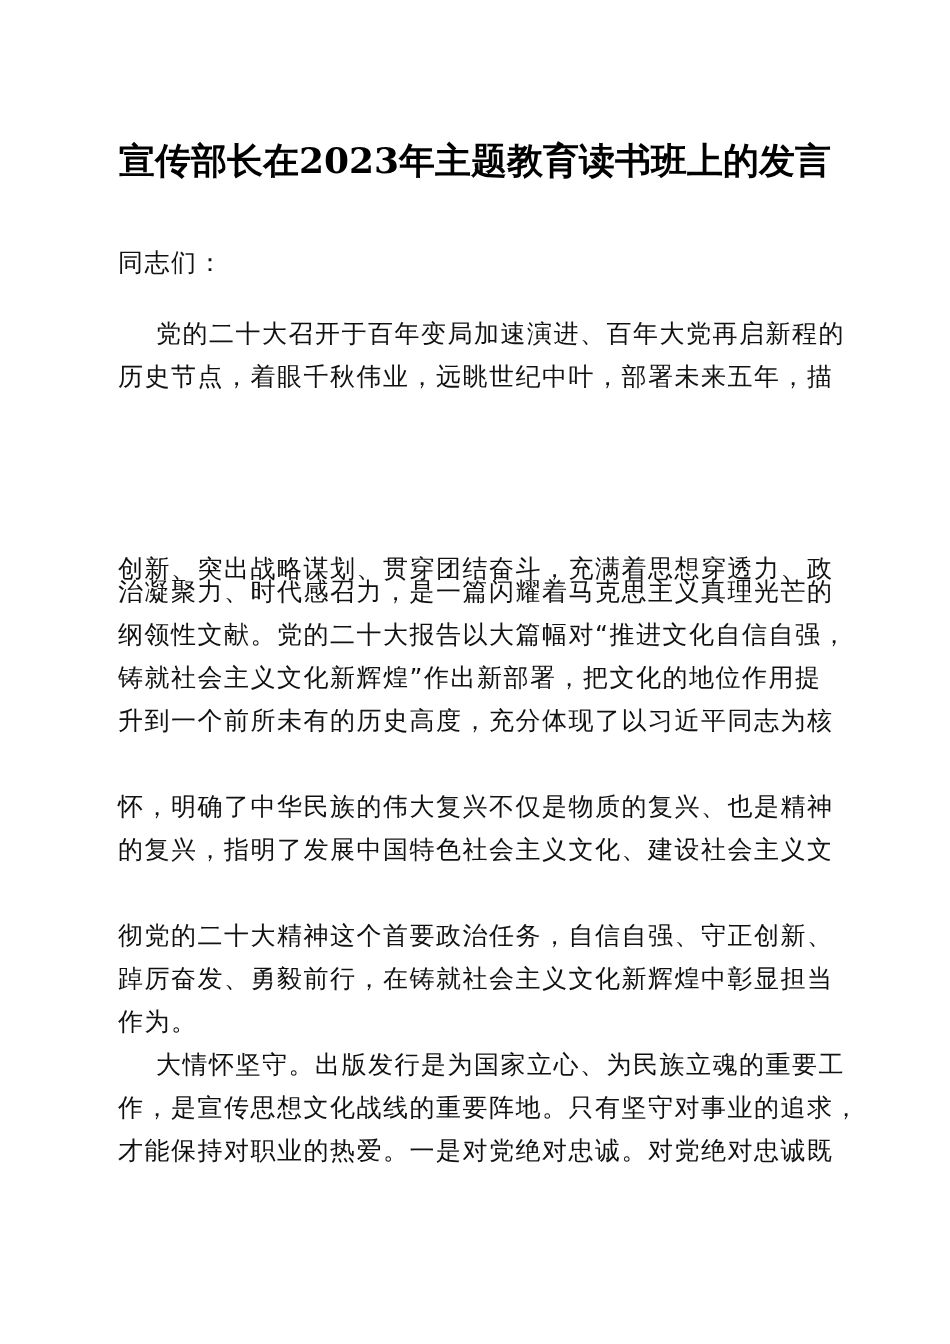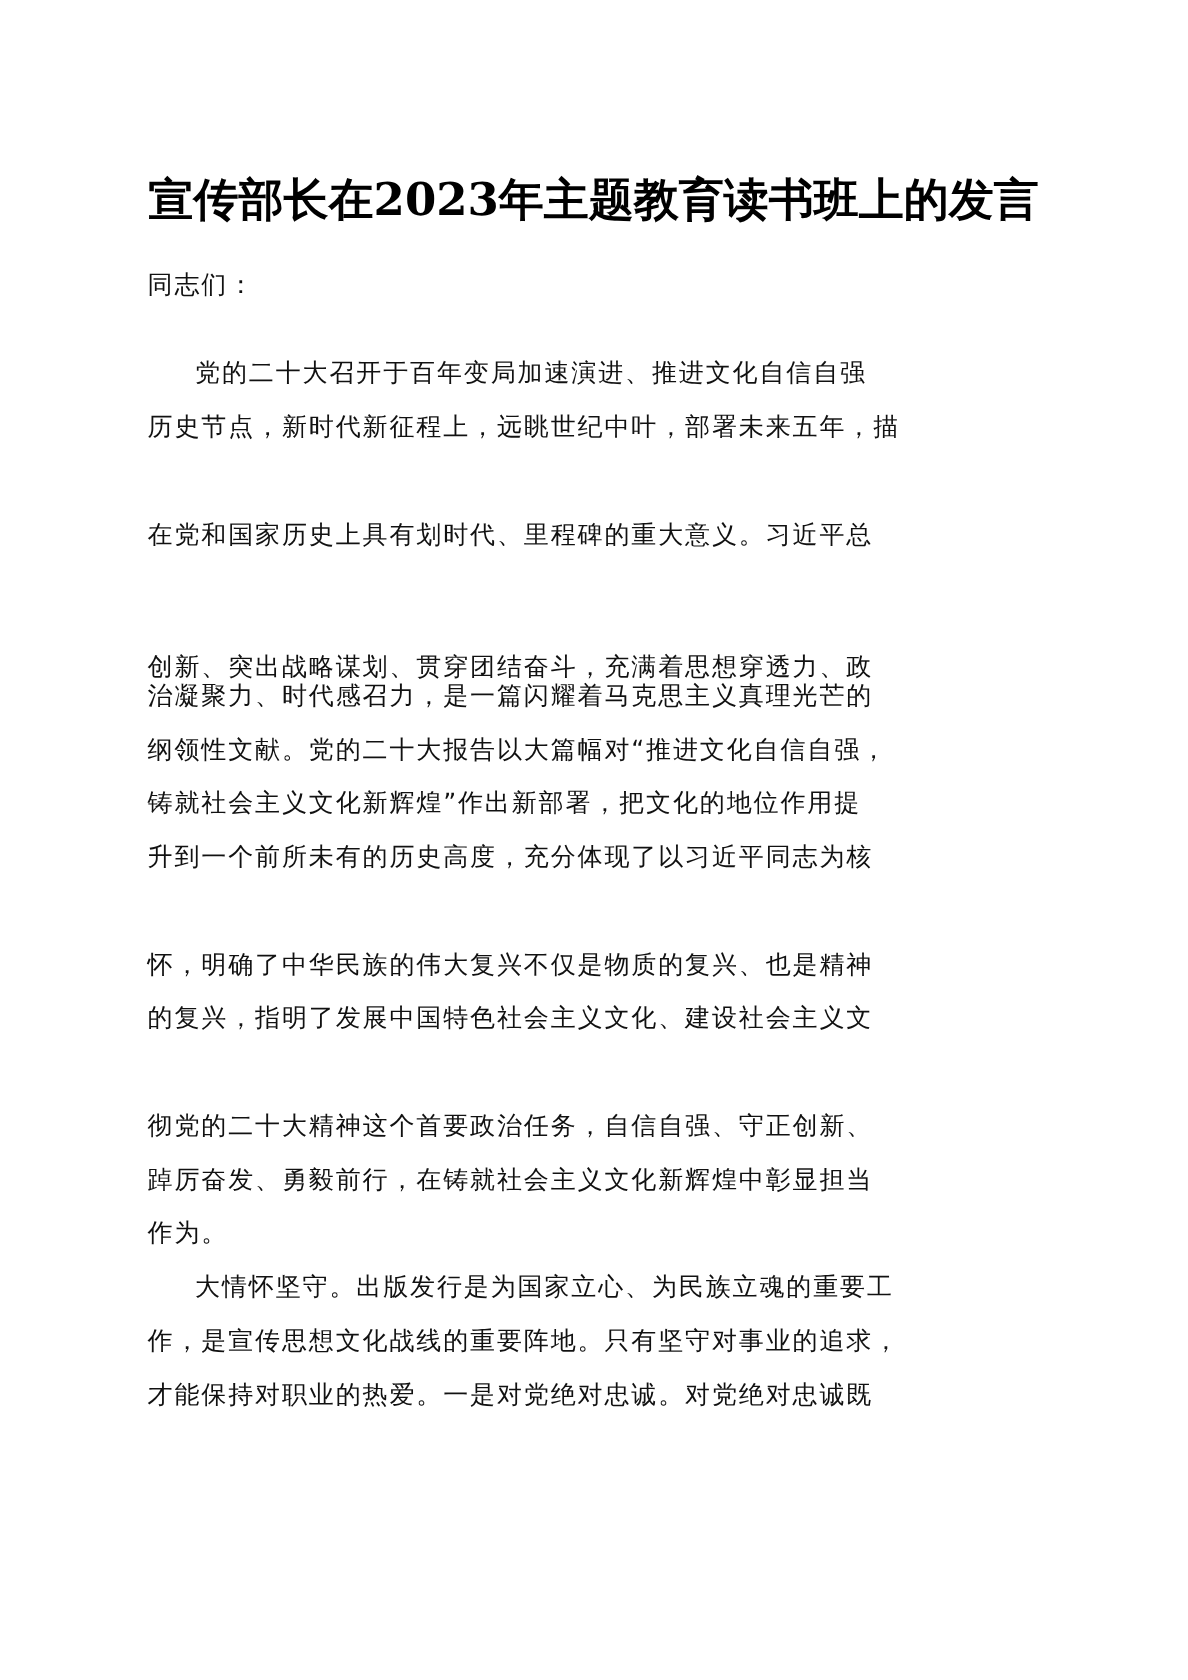--- a/index.html
+++ b/index.html
@@ -31,39 +31,39 @@
     font-size: 36px;
     line-height: 48px;
     color: #000000;
     letter-spacing: 0px;
   }
   .line {
     position: absolute;
     left: 118px;
     width: 720px;
     font-family: "DejaVu Sans", "Liberation Sans", sans-serif;
-    font-size: 20px;
+    font-size: 25px;
     line-height: 34px;
     color: #111111;
     white-space: nowrap;
     letter-spacing: 1.5px;
+    margin-top: 36px;
   }
   .indent { left: 156px; }
 </style>
 </head>
 <body>
 
 <div class="page">
   <div class="title">宣传部长在2023年主题教育读书班上的发言</div>
 
   <div class="line" style="top:210px;">同志们：</div>
 
-  <div class="line indent" style="top:281px;">党的二十大召开于百年变局加速演进、推进文化自信自强</div>
-  <div class="line" style="top:324px;">历史节点，新时代新征程上，远眺世纪中叶，部署未来五年，描</div>
-  <div class="line" style="top:410px;">在党和国家历史上具有划时代、里程碑的重大意义。习近平总</div>
+  <div class="line indent" style="top:281px;">党的二十大召开于百年变局加速演进、百年大党再启新程的</div>
+  <div class="line" style="top:324px;">历史节点，着眼千秋伟业，远眺世纪中叶，部署未来五年，描</div>
   <div class="line" style="top:516px;">创新、突出战略谋划、贯穿团结奋斗，充满着思想穿透力、政</div>
   <div class="line" style="top:539px;">治凝聚力、时代感召力，是一篇闪耀着马克思主义真理光芒的</div>
   <div class="line" style="top:582px;">纲领性文献。党的二十大报告以大篇幅对“推进文化自信自强，</div>
   <div class="line" style="top:625px;">铸就社会主义文化新辉煌”作出新部署，把文化的地位作用提</div>
   <div class="line" style="top:668px;">升到一个前所未有的历史高度，充分体现了以习近平同志为核</div>
   <div class="line" style="top:754px;">怀，明确了中华民族的伟大复兴不仅是物质的复兴、也是精神</div>
   <div class="line" style="top:797px;">的复兴，指明了发展中国特色社会主义文化、建设社会主义文</div>
   <div class="line" style="top:883px;">彻党的二十大精神这个首要政治任务，自信自强、守正创新、</div>
   <div class="line" style="top:926px;">踔厉奋发、勇毅前行，在铸就社会主义文化新辉煌中彰显担当</div>
   <div class="line" style="top:969px;">作为。</div>

